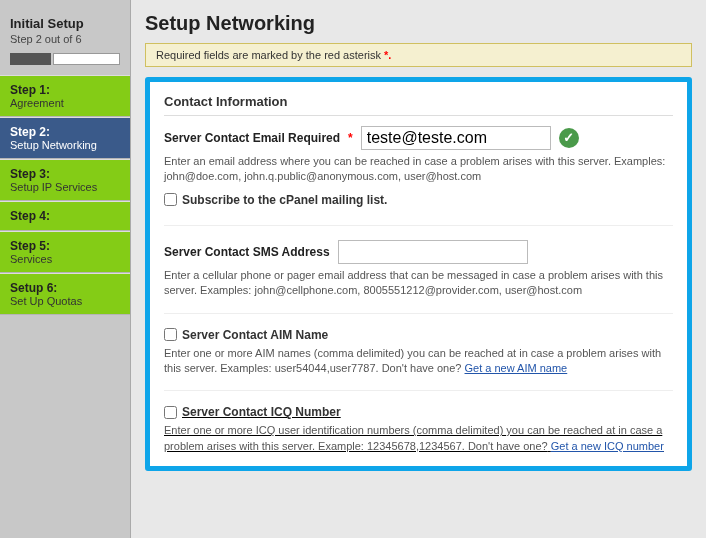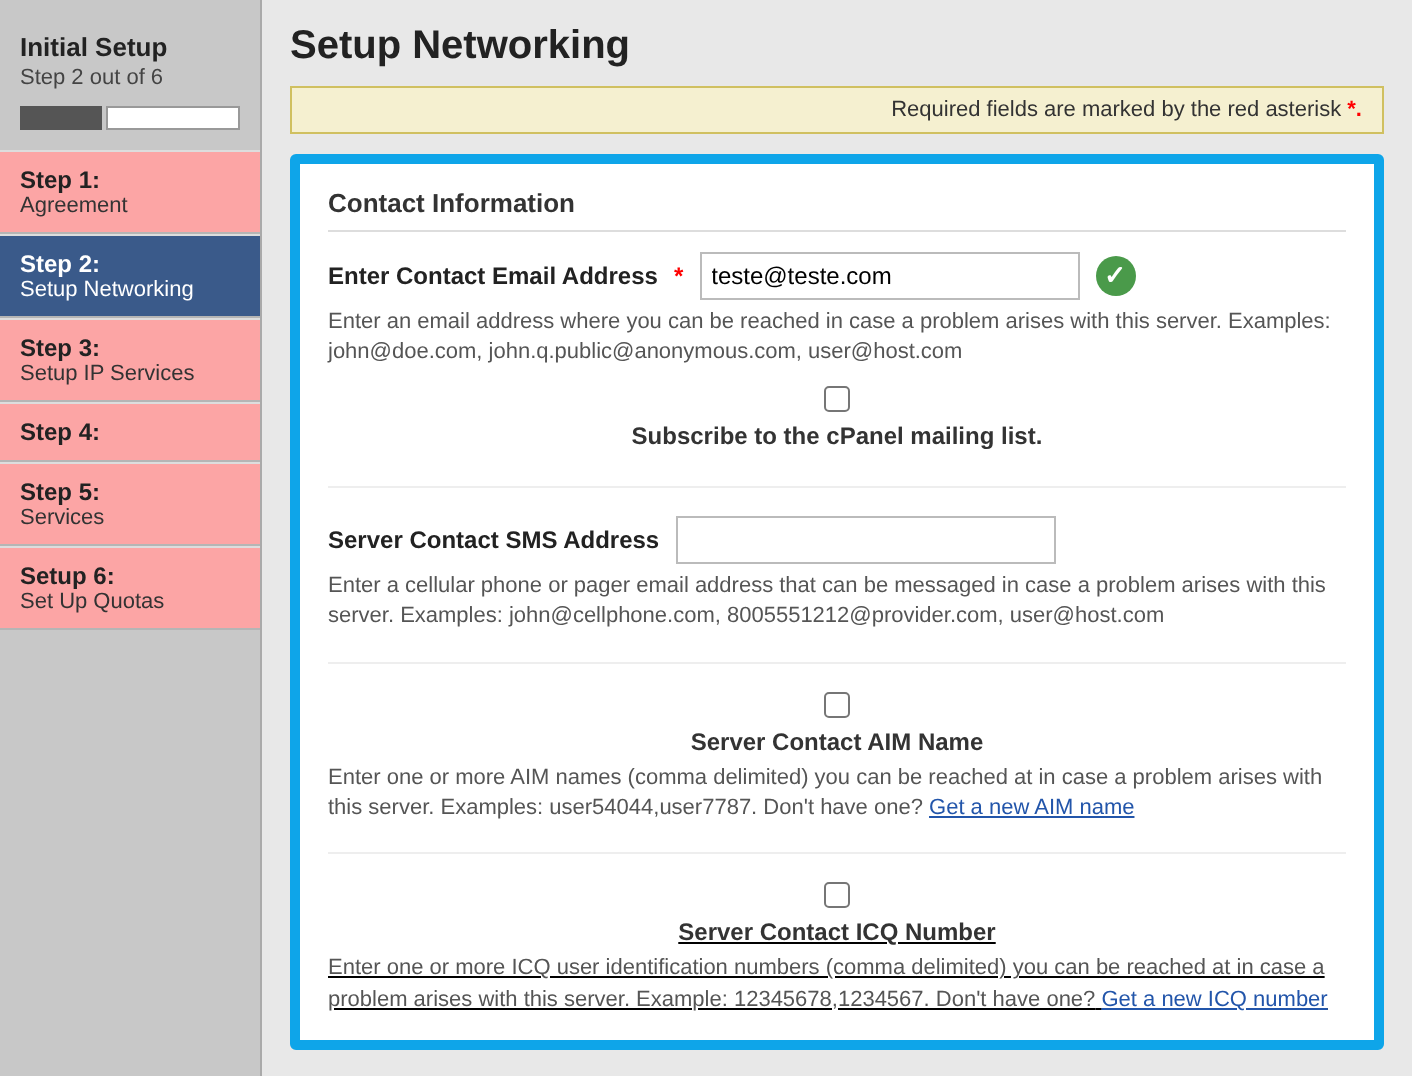--- a/index.html
+++ b/index.html
@@ -46,21 +46,21 @@
       height: 12px;
       width: 80px;
       background: #fff;
       border: 1px solid #999;
     }
     .sidebar-item {
       padding: 7px 10px;
       cursor: pointer;
       border-bottom: 1px solid #b5b5b5;
       border-top: 1px solid #ddd;
-      background: #fca5a5;
+      background: #84cc16;
     }
     .sidebar-item.active {
       background: #3a5a8a;
       color: #fff;
     }
     .sidebar-item.active .step-label,
     .sidebar-item.active .step-name {
       color: #fff;
     }
     .step-label {
@@ -86,21 +86,20 @@
       color: #222;
       margin-bottom: 8px;
     }
     .required-notice {
       background: #f5f0d0;
       border: 1px solid #d0c060;
       padding: 5px 10px;
       font-size: 11px;
       color: #333;
       margin-bottom: 10px;
-      text-align: right;
     }
     .required-notice .asterisk {
       color: red;
       font-weight: bold;
     }
 
     
     .form-card {
       background: #fff;
       border: 5px solid #0ea5e9;
@@ -142,21 +141,21 @@
     }
     .required-star {
       color: red;
       font-weight: bold;
     }
     .field-input {
       height: 24px;
       width: 200px;
       border: 1px solid #bbb;
       padding: 2px 5px;
-      font-size: 12px;
+      font-size: 16px;
       background: #fff;
     }
     .field-desc {
       font-size: 11px;
       color: #555;
       line-height: 1.4;
       margin-top: 2px;
     }
     .check-icon {
       display: inline-block;
@@ -168,21 +167,20 @@
       line-height: 20px;
       color: white;
       font-size: 13px;
       font-weight: bold;
     }
     .checkbox-row {
       display: flex;
       align-items: center;
       gap: 5px;
       margin-bottom: 4px;
-      flex-direction: column;
     }
     .checkbox-row input[type="checkbox"] {
       margin: 0;
     }
     .checkbox-label {
       font-weight: bold;
       font-size: 12px;
       color: #333;
     }
     .link-text {
@@ -233,21 +231,21 @@
   <div class="required-notice">
     <span>Required fields are marked by the red asterisk</span>
     <span class="asterisk">*.</span>
   </div>
 
   <div class="form-card">
     <div class="form-card-title">Contact Information</div>
 
     <div class="form-section">
       <div class="field-row">
-        <span class="field-label">Enter Contact Email Address</span>
+        <span class="field-label">Server Contact Email Required</span>
         <span class="required-star">*</span>
         <input class="field-input" type="text" value="teste@teste.com" style="width: 190px;">
         <span class="check-icon">✓</span>
       </div>
       <div class="field-desc">Enter an email address where you can be reached in case a problem arises with this server. Examples: john@doe.com, john.q.public@anonymous.com, user@host.com</div>
       <div style="margin-top:8px;">
         <div class="checkbox-row">
           <input type="checkbox" style="">
           <span class="checkbox-label">Subscribe to the cPanel mailing list.</span>
         </div>

